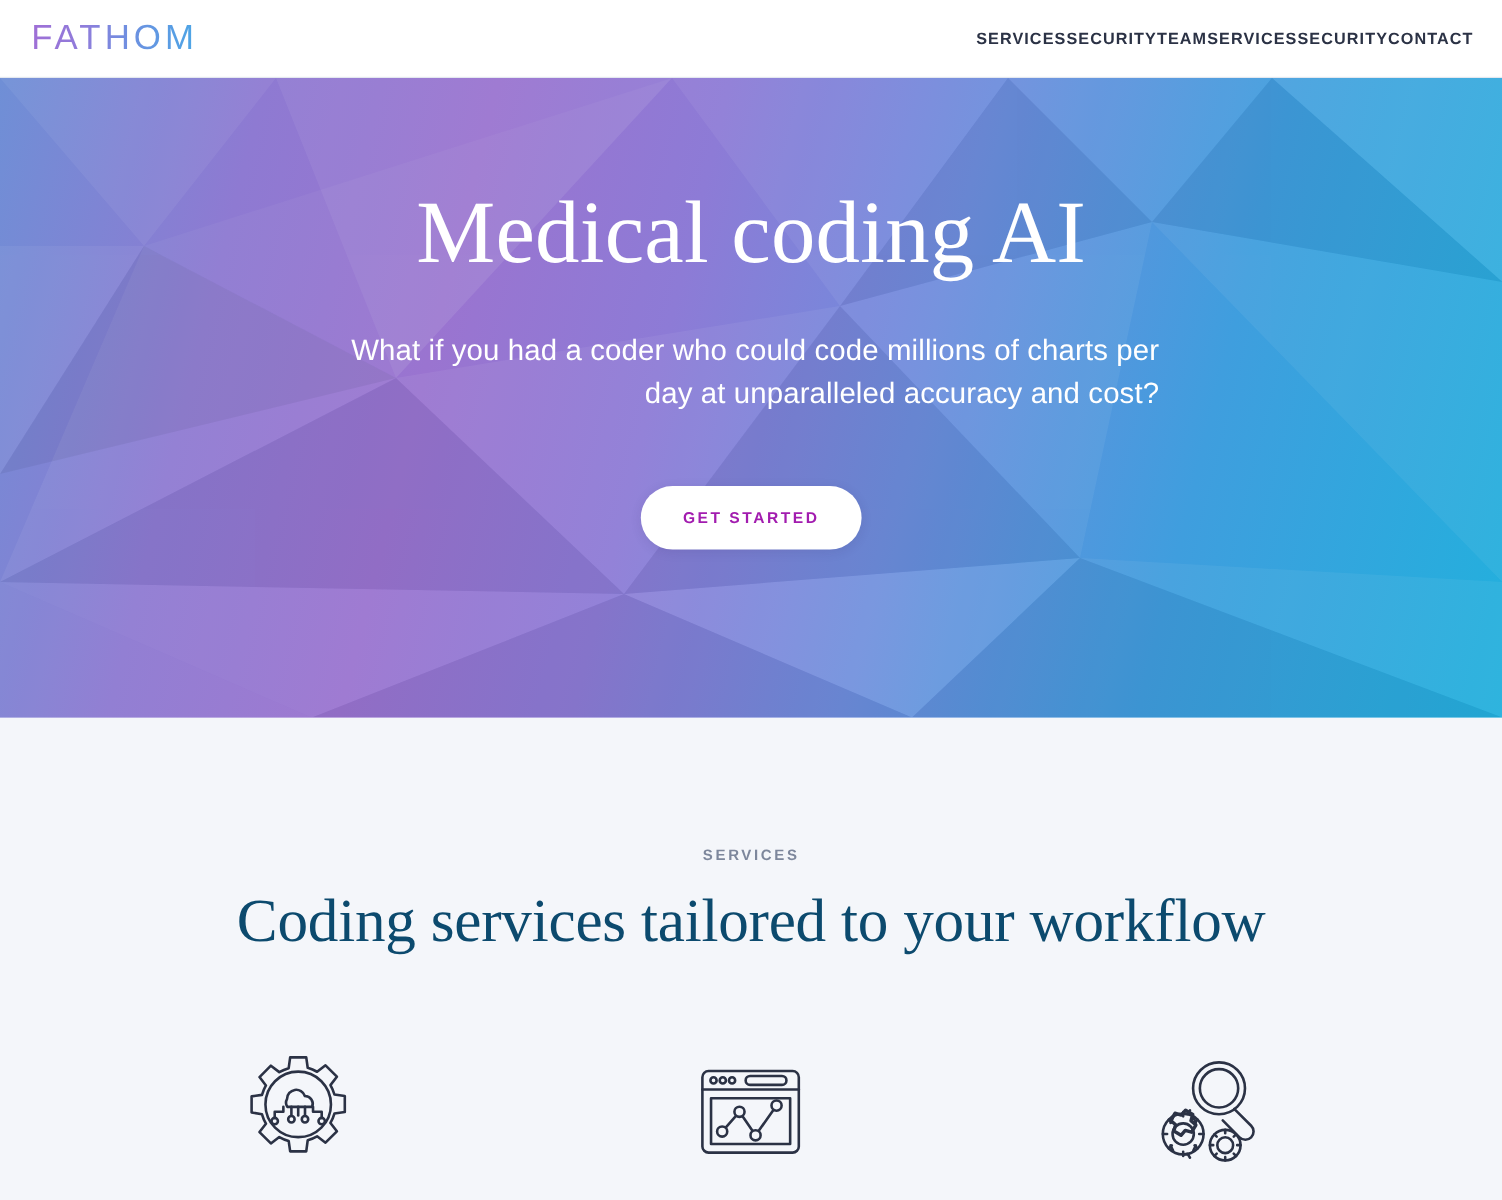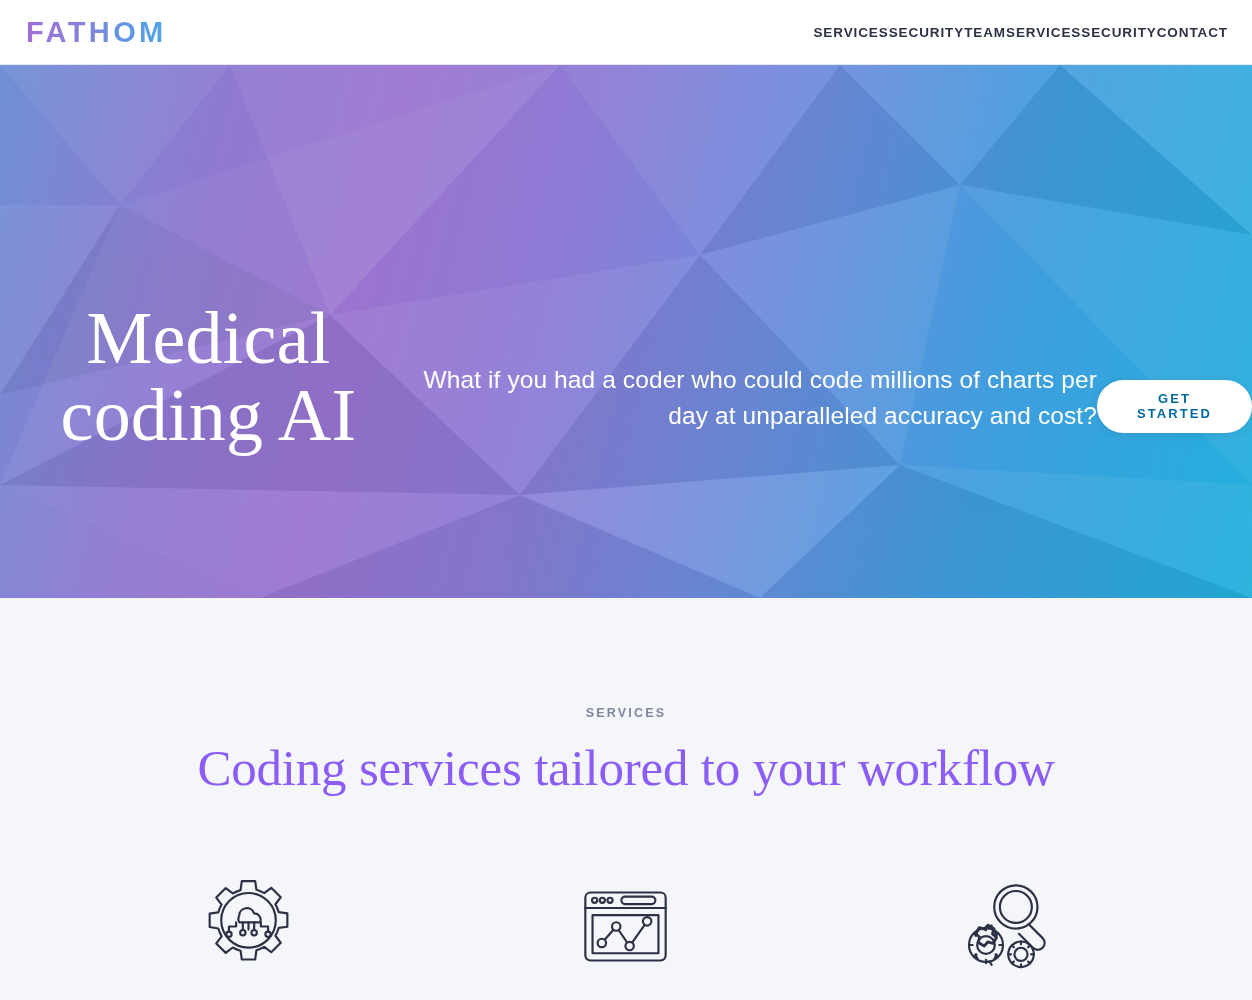--- a/index.html
+++ b/index.html
@@ -18,21 +18,21 @@
     display:flex;
     align-items:center;
     justify-content:space-between;
     padding:0 24px 0 26px;
     position:relative;
     z-index:20;
   }
   .logo{
     font-size:29px;
     letter-spacing:3.4px;
-    font-weight:700;
+    font-weight:400;
     line-height:1;
     background:linear-gradient(90deg,#9f6fd6 0%,#8e7ddb 32%,#6f8fe0 58%,#4ba6e6 100%);
     -webkit-background-clip:text;
     background-clip:text;
     color:transparent;
     -webkit-text-fill-color:transparent;
     user-select:none;
   }
   .main-nav{ display:flex; align-items:center; gap:0; }
   .nav-link{
@@ -59,20 +59,21 @@
        #6e8ddd 60%,
        #3f9ede 78%,
        #22b0dd 100%);
   }
   .hero-poly{ position:absolute; inset:0; width:100%; height:100%; display:block; }
   .hero-inner{
     position:relative;
     z-index:3;
     height:100%;
     display:flex;
+    flex-direction:column;
     align-items:center;
     padding-top:91px;
   }
   .hero-title{
     font-family:"Liberation Serif", serif;
     font-size:74px;
     line-height:1.04;
     font-weight:400;
     color:#ffffff;
     text-align:center;
@@ -91,21 +92,21 @@
   .hero-cta{
     margin-top:58px;
     display:inline-flex;
     align-items:center;
     justify-content:center;
     height:53px;
     padding:0 35px;
     border:none;
     border-radius:27px;
     background:#ffffff;
-    color:#0369a1;
+    color:#a21caf;
     font-family:"Liberation Sans", sans-serif;
     font-size:13px;
     font-weight:700;
     letter-spacing:2.1px;
     cursor:pointer;
     box-shadow:0 2px 10px rgba(40,30,80,.10);
   }
 
   
   .services{
@@ -119,21 +120,21 @@
     letter-spacing:2.2px;
     color:#7d879c;
     text-transform:uppercase;
   }
   .section-title{
     margin-top:20px;
     font-family:"Liberation Serif", serif;
     font-size:51px;
     line-height:1.12;
     font-weight:400;
-    color:#8b5cf6;
+    color:#0c4a6e;
     letter-spacing:-0.2px;
   }
   .cards{
     margin-top:78px;
     display:grid;
     grid-template-columns:repeat(3,1fr);
     padding:0 60px;
   }
   .card{ display:flex; flex-direction:column; align-items:center; }
   .card-icon{

